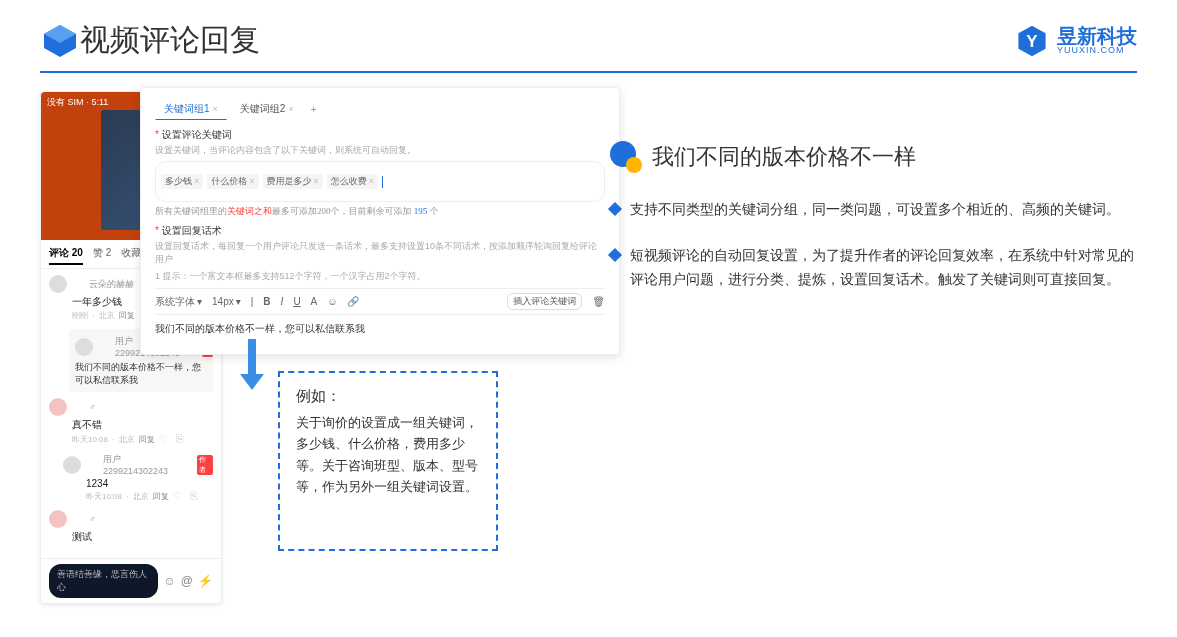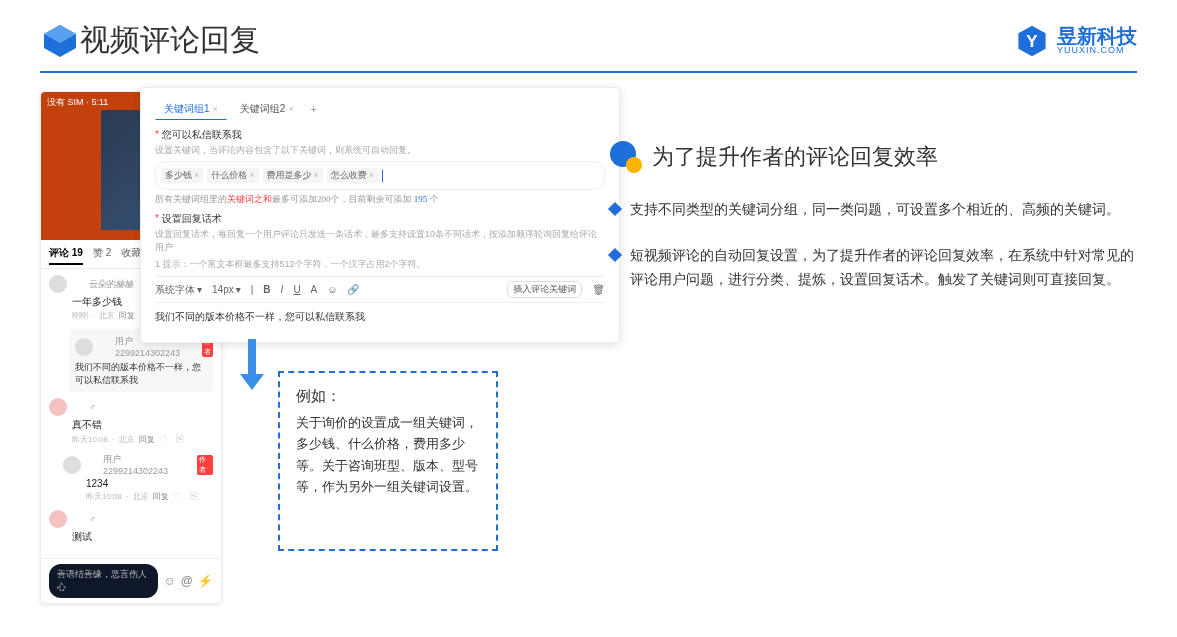--- a/index.html
+++ b/index.html
@@ -69,21 +69,21 @@
 .toggle::after { content:''; position:absolute; right:1px; top:1px; width:10px; height:10px; background:#fff; border-radius:50%;}
 .panel-desc { color: #888; font-size: 9px; }
 .panel-tabs { display: flex; gap: 4px; margin-bottom: 8px; align-items:center;}
 .ptab { padding: 3px 8px; font-size: 10px; color: #555; border:1px solid transparent;}
 .ptab.active { color: #1e6fd9; border-bottom:1px solid #1e6fd9;}
 .ptab .x { color:#bbb; margin-left:3px; font-size:9px;}
 .plus { color: #999; margin-left: 4px; }
 .panel-label { font-size: 10px; color: #333; margin: 6px 0 2px 0; }
 .panel-label::before { content:'* '; color:#ff4040;}
 .panel-sub { font-size: 9px; color: #aaa; margin-bottom: 4px; }
-.kw-row { border: 1px solid #eee; border-radius: 11px; padding: 6px 5px; display: flex; flex-wrap: wrap; gap: 4px; align-items: center; margin-bottom: 3px;}
+.kw-row { border: 1px solid #eee; border-radius: 11px; padding: 12px 5px; display: flex; flex-wrap: wrap; gap: 4px; align-items: center; margin-bottom: 3px;}
 .kw { background: #f5f5f5; border-radius: 2px; padding: 1px 4px; font-size: 9px; color: #666; }
 .kw .x { color: #bbb; margin-left: 2px; }
 .cursor { width: 1px; height: 12px; background: #1e6fd9; }
 .kw-note { font-size: 9px; color: #999; font-family: Liberation Serif, serif; }
 .kw-note .blue { color: #1e6fd9; }
 .kw-note .red { color: #ff4040; }
 .toolbar { display:flex; gap:10px; align-items:center; padding:4px 0; border-top:1px solid #eee; border-bottom:1px solid #eee; margin:5px 0; font-size:10px; color:#666;}
 .toolbar .sel { display:flex; align-items:center; gap:2px;}
 .toolbar .sp { flex:1;}
 .toolbar .btn { color:#555; border:1px solid #ddd; padding:1px 5px; border-radius:6px; font-size:9px;}
@@ -138,21 +138,21 @@
 
 <div class="content">
   <div class="left-col">
 
     <div class="phone">
       <div class="phone-top">
         <span class="statusbar">没有 SIM · 5:11</span>
         <div class="phone-img"></div>
       </div>
       <div class="phone-tabs">
-        <span class="active">评论 19</span>
+        <span class="active">评论 20</span>
         <span>赞 2</span>
         <span>收藏</span>
       </div>
       <div class="comment-list">
         <div class="comment-item">
           <div class="c-head">
               <div class="avatar"></div>
               <span class="uname">云朵的赫赫</span>
             </div>
           <div class="ctext">一年多少钱</div>
@@ -206,21 +206,21 @@
           </div>
       </div>
     </div>
 
     <div class="panel">
       <div class="panel-tabs">
         <span class="ptab active"><span>关键词组1</span><span class="x">×</span></span>
         <span class="ptab"><span>关键词组2</span><span class="x">×</span></span>
         <span class="plus">+</span>
       </div>
-      <div class="panel-label">您可以私信联系我</div>
+      <div class="panel-label">设置评论关键词</div>
       <div class="panel-sub">设置关键词，当评论内容包含了以下关键词，则系统可自动回复。</div>
       <div class="kw-row">
         <span class="kw"><span>多少钱</span><span class="x">×</span></span>
         <span class="kw"><span>什么价格</span><span class="x">×</span></span>
         <span class="kw"><span>费用是多少</span><span class="x">×</span></span>
         <span class="kw"><span>怎么收费</span><span class="x">×</span></span>
         <span class="cursor"></span>
       </div>
       <div class="kw-note"><span>所有关键词组里的</span><span class="red">关键词之和</span><span>最多可添加200个，目前剩余可添加 </span><span class="blue">195</span><span> 个</span></div>
       <div class="panel-label">设置回复话术</div>
@@ -253,21 +253,21 @@
       <div class="ex-body">关于询价的设置成一组关键词，多少钱、什么价格，费用多少等。关于咨询班型、版本、型号等，作为另外一组关键词设置。</div>
     </div>
   </div>
 
   <div class="right-col">
     <div class="section-head">
       <div class="sh-icon">
           <div class="sh-blue"></div>
           <div class="sh-yellow"></div>
         </div>
-      <h2 class="section-title">为了提升作者的评论回复效率</h2>
+      <h2 class="section-title">我们不同的版本价格不一样</h2>
     </div>
     <div class="bullet">
       <div class="diamond"></div>
       <div class="btext">支持不同类型的关键词分组，同一类问题，可设置多个相近的、高频的关键词。</div>
     </div>
     <div class="bullet">
       <div class="diamond"></div>
       <div class="btext">短视频评论的自动回复设置，为了提升作者的评论回复效率，在系统中针对常见的评论用户问题，进行分类、提炼，设置回复话术。触发了关键词则可直接回复。</div>
     </div>
   </div>

